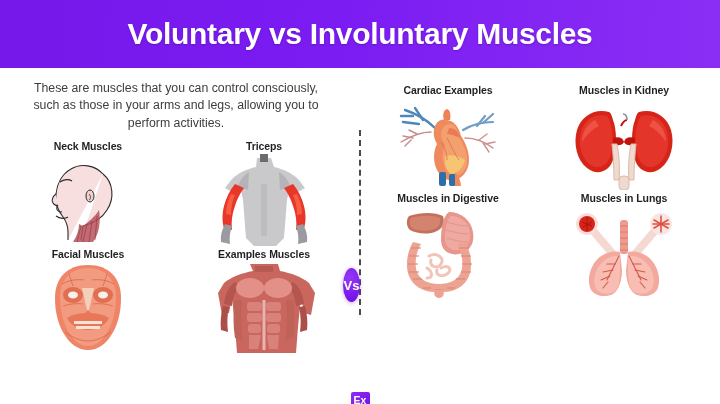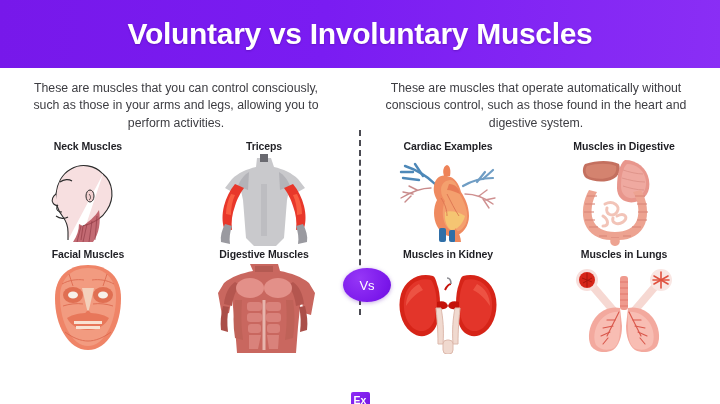--- a/index.html
+++ b/index.html
@@ -46,24 +46,24 @@
   }
 
   
   .divider {
     position: absolute; left: 50%; top: 62px;
     width: 2px; height: 185px; margin-left: -1px;
     border-left: 2px dashed #4a4a52;
   }
   .vs-badge {
     position: absolute; left: 50%; top: 200px;
-    width: 48px; height: 34px; margin-left: -17px;
+    width: 17px; height: 34px; margin-left: -17px;
     border-radius: 50%;
     background: radial-gradient(circle at 35% 30%, #9637f7 0%, #7a17ea 70%, #6a0fd8 100%);
-    color: #fff; font-size: 13px; font-weight: normal;
+    color: #fff; font-size: 13px; font-weight: bold;
     display: flex; align-items: center; justify-content: center;
     box-shadow: 0 1px 4px rgba(90,10,180,.35);
     z-index: 5;
   }
 
   
   .grid {
     margin-top: 4px;
     display: grid;
     grid-template-columns: 1fr 1fr;
@@ -197,21 +197,21 @@
               <path d="M84 44 C78 42 70 41 64 42"></path>
               <path d="M36 70 C44 76 52 79 59 79"></path>
               <path d="M82 70 C74 76 66 79 59 79"></path>
               <path d="M40 12 L44 24"></path>
                 <path d="M78 12 L74 24"></path>
             </g>
           </svg>
         </div>
 
         <div class="item">
-          <div class="item-label">Digestive Muscles</div>
+          <div class="item-label">Examples Muscles</div>
           <svg class="fig" viewBox="0 0 118 92">
             <path d="M45 2 h28 l2 7 c11 2 22 6 29 12 l6 10 -4 22 -7 -2 -3 -16 -3 30 -2 26 H32 l-2 -26 -3 -30
                      -3 16 -7 2 -4 -22 6 -10 c7 -6 18 -10 29 -12 z" fill="#c9675f"></path>
             <path d="M30 20 C24 24 20 32 19 42 l8 2 c1 -9 4 -16 8 -21 z" fill="#b4564f"></path>
             <path d="M88 20 C94 24 98 32 99 42 l-8 2 c-1 -9 -4 -16 -8 -21 z" fill="#b4564f"></path>
             <g fill="#e39089">
               <ellipse cx="45" cy="26" rx="14" ry="10"></ellipse>
               <ellipse cx="73" cy="26" rx="14" ry="10"></ellipse>
             </g>
             <g fill="#d9827b">
@@ -234,21 +234,20 @@
               <path d="M100 44 c2 8 3 16 2 24 l-7 2 c1 -8 1 -17 -1 -25 z"></path>
             </g>
             <path d="M50 4 h18 v6 h-18 z" fill="#b45a52"></path>
           </svg>
         </div>
 
       </div>
     </div>
 
     <div class="col">
-      <div class="desc">These are muscles that operate automatically without conscious control, such as those found in the heart and digestive system.</div>
 
       <div class="grid">
 
         <div class="item">
           <div class="item-label">Cardiac Examples</div>
           <svg class="fig" viewBox="0 0 118 92">
             <g stroke="#4d88b8" stroke-width="2.4" fill="none" stroke-linecap="round">
               <path d="M46 30 C38 22 28 16 16 12"></path>
               <path d="M34 22 L26 10"></path>
                 <path d="M30 26 L14 24"></path>
@@ -278,20 +277,45 @@
             <path d="M60 30 C66 30 70 34 71 40 C66 38 62 36 58 36 Z" fill="#e87b55"></path>
             <path d="M56 58 C62 56 70 58 76 62 C74 70 68 76 62 76 C58 74 55 66 56 58 Z" fill="#f5c572"></path>
             <g stroke="#d96f4e" stroke-width="1" fill="none" opacity=".8">
               <path d="M58 40 C62 48 66 56 70 62"></path>
               <path d="M52 44 C56 50 58 56 58 62"></path>
             </g>
             <path d="M55 22 C53 16 55 12 58 11 C61 12 62 16 61 22 Z" fill="#ee8257"></path>
             <rect x="50" y="74" width="7" height="14" rx="2" fill="#2f6fa8"></rect>
             <rect x="60" y="76" width="7" height="12" rx="2" fill="#2f6fa8"></rect>
             <path d="M66 74 C70 78 72 84 72 88 L66 88 Z" fill="#ef8a5f"></path>
+          </svg>
+        </div>
+
+        <div class="item">
+          <div class="item-label">Muscles in Kidney</div>
+          <svg class="fig" viewBox="0 0 118 92">
+            <path d="M44 14 C30 10 16 18 12 32 C8 46 12 62 22 70 C32 78 44 74 48 62 C52 50 52 32 48 22
+                     C47 18 46 15 44 14 Z" fill="#d62418"></path>
+            <path d="M42 18 C30 15 19 22 16 34 C13 46 16 59 24 66 C32 72 41 69 45 59 C49 48 48 32 45 24
+                     C44 21 43 19 42 18 Z" fill="#e3352a"></path>
+            <path d="M30 22 C22 26 17 34 17 44 C21 38 26 32 34 28 Z" fill="#ef5a4a" opacity=".8"></path>
+            <path d="M74 14 C88 10 102 18 106 32 C110 46 106 62 96 70 C86 78 74 74 70 62 C66 50 66 32 70 22
+                     C71 18 72 15 74 14 Z" fill="#d62418"></path>
+            <path d="M76 18 C88 15 99 22 102 34 C105 46 102 59 94 66 C86 72 77 69 73 59 C69 48 70 32 73 24
+                     C74 21 75 19 76 18 Z" fill="#e3352a"></path>
+            <path d="M88 22 C96 26 101 34 101 44 C97 38 92 32 84 28 Z" fill="#ef5a4a" opacity=".8"></path>
+            <path d="M48 40 C54 38 58 40 59 44 C57 48 52 48 48 46 Z" fill="#c4120a"></path>
+            <path d="M70 40 C64 38 60 40 59 44 C61 48 66 48 70 46 Z" fill="#c4120a"></path>
+            <g fill="#f0d9cf" stroke="#ddb9ac" stroke-width="1">
+              <path d="M52 46 C54 56 55 68 54 82 l-5 0 C49 68 48 56 47 46 Z"></path>
+              <path d="M66 46 C64 56 63 68 64 82 l5 0 C69 68 70 56 71 46 Z"></path>
+            </g>
+            <rect x="54" y="78" width="10" height="14" rx="4" fill="#f0d9cf" stroke="#ddb9ac" stroke-width="1"></rect>
+            <path d="M56 28 C58 24 60 22 62 22" stroke="#c4120a" stroke-width="2" fill="none"></path>
+            <path d="M62 22 C62 18 60 16 58 16" stroke="#8c8c92" stroke-width="1.6" fill="none"></path>
           </svg>
         </div>
 
         <div class="item">
           <div class="item-label">Muscles in Digestive</div>
           <svg class="fig" viewBox="0 0 118 92">
             <path d="M20 10 C32 6 46 6 54 10 C56 16 54 22 48 25 C40 29 28 28 21 24 C17 20 17 14 20 10 Z" fill="#c4705f"></path>
             <path d="M22 12 C32 9 44 9 51 12 C52 17 50 21 45 23 C38 26 28 25 23 22 C20 19 20 15 22 12 Z" fill="#d4836f"></path>
             <path d="M60 6 C72 6 82 14 84 26 C86 38 80 46 70 48 C60 50 52 44 52 34 C52 22 54 10 60 6 Z" fill="#e8968c"></path>
             <path d="M62 10 C72 10 80 17 81 27 C82 36 77 43 69 44 C61 45 56 40 56 32 C56 22 58 13 62 10 Z" fill="#efa9a0"></path>
@@ -321,45 +345,20 @@
             <g fill="none" stroke="#f2c4b8" stroke-width="3" stroke-linecap="round">
               <path d="M40 50 C48 46 56 52 52 58 C48 64 40 60 42 54"></path>
               <path d="M52 62 C60 58 64 64 58 68 C52 72 46 68 48 64"></path>
               <path d="M38 62 C44 66 44 72 38 72"></path>
             </g>
             <path d="M46 84 C44 88 46 92 50 92 C54 92 56 88 54 84 Z" fill="#eda391"></path>
           </svg>
         </div>
 
         <div class="item">
-          <div class="item-label">Muscles in Kidney</div>
-          <svg class="fig" viewBox="0 0 118 92">
-            <path d="M44 14 C30 10 16 18 12 32 C8 46 12 62 22 70 C32 78 44 74 48 62 C52 50 52 32 48 22
-                     C47 18 46 15 44 14 Z" fill="#d62418"></path>
-            <path d="M42 18 C30 15 19 22 16 34 C13 46 16 59 24 66 C32 72 41 69 45 59 C49 48 48 32 45 24
-                     C44 21 43 19 42 18 Z" fill="#e3352a"></path>
-            <path d="M30 22 C22 26 17 34 17 44 C21 38 26 32 34 28 Z" fill="#ef5a4a" opacity=".8"></path>
-            <path d="M74 14 C88 10 102 18 106 32 C110 46 106 62 96 70 C86 78 74 74 70 62 C66 50 66 32 70 22
-                     C71 18 72 15 74 14 Z" fill="#d62418"></path>
-            <path d="M76 18 C88 15 99 22 102 34 C105 46 102 59 94 66 C86 72 77 69 73 59 C69 48 70 32 73 24
-                     C74 21 75 19 76 18 Z" fill="#e3352a"></path>
-            <path d="M88 22 C96 26 101 34 101 44 C97 38 92 32 84 28 Z" fill="#ef5a4a" opacity=".8"></path>
-            <path d="M48 40 C54 38 58 40 59 44 C57 48 52 48 48 46 Z" fill="#c4120a"></path>
-            <path d="M70 40 C64 38 60 40 59 44 C61 48 66 48 70 46 Z" fill="#c4120a"></path>
-            <g fill="#f0d9cf" stroke="#ddb9ac" stroke-width="1">
-              <path d="M52 46 C54 56 55 68 54 82 l-5 0 C49 68 48 56 47 46 Z"></path>
-              <path d="M66 46 C64 56 63 68 64 82 l5 0 C69 68 70 56 71 46 Z"></path>
-            </g>
-            <rect x="54" y="78" width="10" height="14" rx="4" fill="#f0d9cf" stroke="#ddb9ac" stroke-width="1"></rect>
-            <path d="M56 28 C58 24 60 22 62 22" stroke="#c4120a" stroke-width="2" fill="none"></path>
-            <path d="M62 22 C62 18 60 16 58 16" stroke="#8c8c92" stroke-width="1.6" fill="none"></path>
-          </svg>
-        </div>
-
-        <div class="item">
           <div class="item-label">Muscles in Lungs</div>
           <svg class="fig" viewBox="0 0 118 92">
             <g>
               <path d="M24 20 L48 48" stroke="#f3c8c0" stroke-width="8" stroke-linecap="round" opacity=".7"></path>
               <circle cx="22" cy="18" r="11" fill="#f7dedb"></circle>
               <circle cx="22" cy="18" r="8" fill="#d62418"></circle>
               <g stroke="#a8150c" stroke-width="1" fill="none">
                 <path d="M17 16 l10 4"></path>
                   <path d="M18 21 l9 -5"></path>
                   <path d="M22 11 l0 14"></path>

